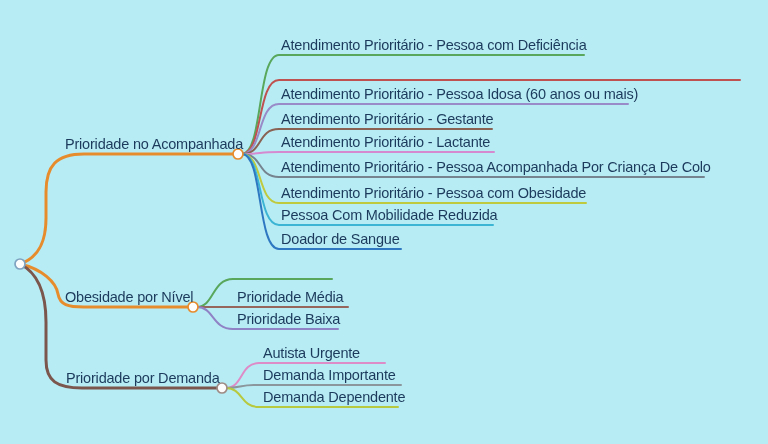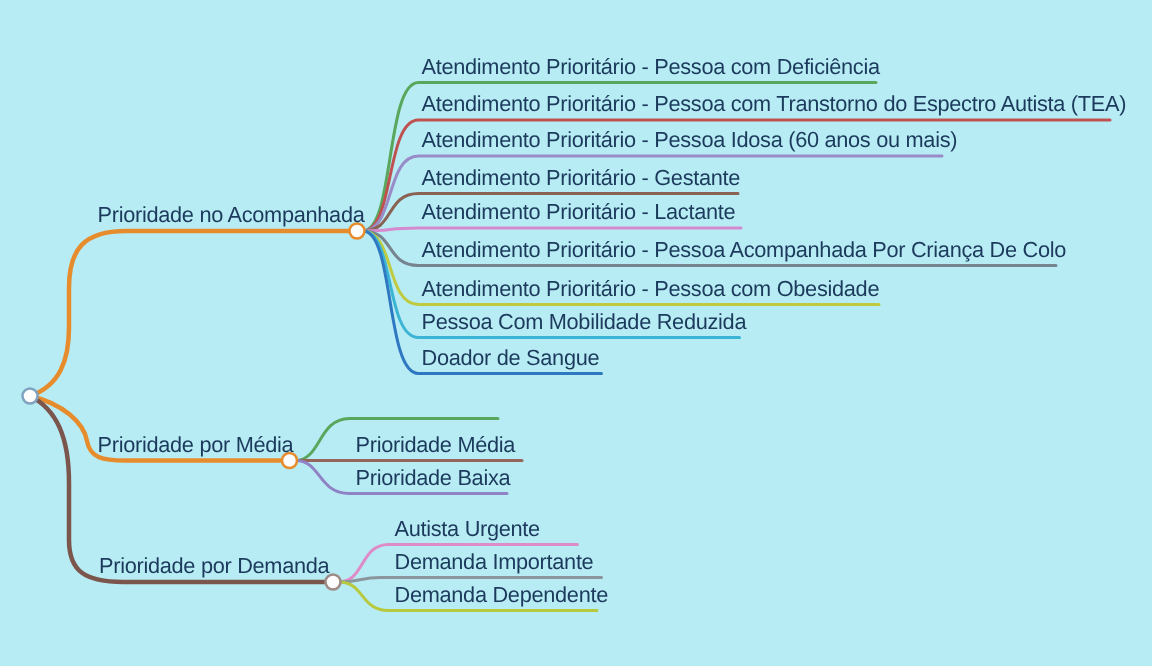--- a/index.html
+++ b/index.html
@@ -48,25 +48,24 @@
     <path class="child" d="M 226 388 C 240 388 240 385 254 385 L 401 385" stroke="#8a969c"></path>
     <path class="child" d="M 226 388 C 243 388 240 407 259 407 L 398 407" stroke="#b7c93f"></path>
 
     <circle cx="20" cy="264" r="5" stroke="#7fa3c0"></circle>
     <circle cx="238" cy="154" r="5" stroke="#e78c2d"></circle>
     <circle cx="193" cy="307" r="5" stroke="#e78c2d"></circle>
     <circle cx="222" cy="388" r="5" stroke="#9e8b85"></circle>
   </svg>
 
   <div class="lbl" style="left:65px;top:135px">Prioridade no Acompanhada</div>
-  <div class="lbl" style="left:65px;top:288px">Prioridade por Média</div>
+  <div class="lbl" style="left:65px;top:288px">Obesidade por Nível</div>
   <div class="lbl" style="left:66px;top:369px">Prioridade por Demanda</div>
 
   <div class="lbl" style="left:281px;top:36px">Atendimento Prioritário - Pessoa com Deficiência</div>
-  <div class="lbl" style="left:281px;top:61px">Atendimento Prioritário - Pessoa com Transtorno do Espectro Autista (TEA)</div>
   <div class="lbl" style="left:281px;top:85px">Atendimento Prioritário - Pessoa Idosa (60 anos ou mais)</div>
   <div class="lbl" style="left:281px;top:133px">Atendimento Prioritário - Lactante</div>
   <div class="lbl" style="left:281px;top:110px">Atendimento Prioritário - Gestante</div>
   <div class="lbl" style="left:281px;top:158px">Atendimento Prioritário - Pessoa Acompanhada Por Criança De Colo</div>
   <div class="lbl" style="left:281px;top:184px">Atendimento Prioritário - Pessoa com Obesidade</div>
   <div class="lbl" style="left:281px;top:206px">Pessoa Com Mobilidade Reduzida</div>
   <div class="lbl" style="left:281px;top:230px">Doador de Sangue</div>
 
   <div class="lbl" style="left:237px;top:288px">Prioridade Média</div>
   <div class="lbl" style="left:237px;top:310px">Prioridade Baixa</div>

